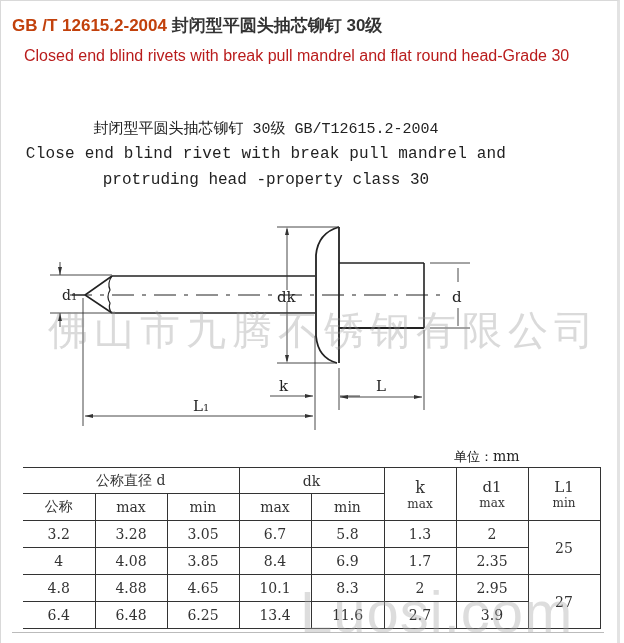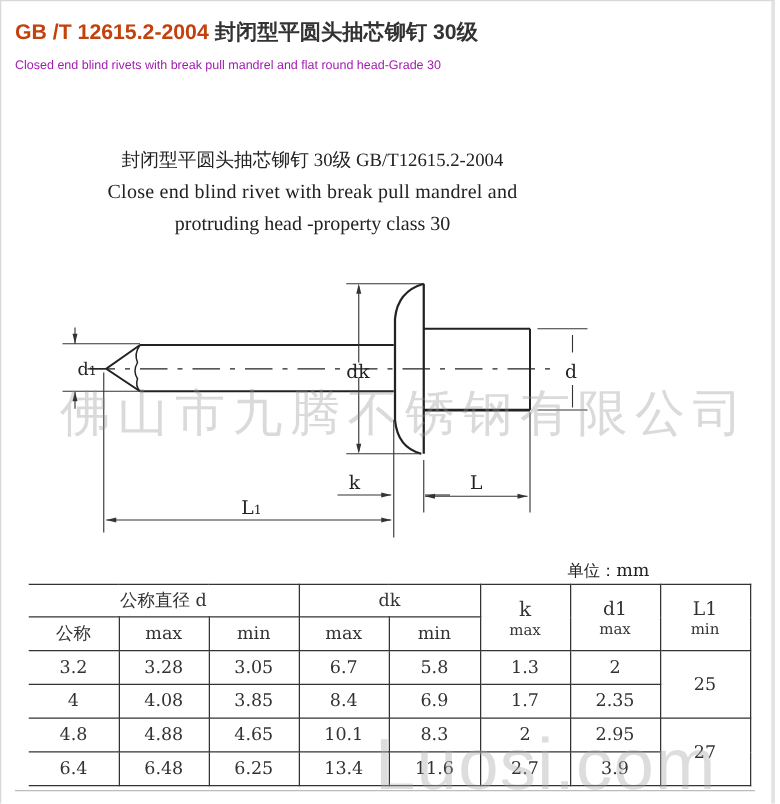--- a/index.html
+++ b/index.html
@@ -1,21 +1,21 @@
 <!DOCTYPE html>
 <html><head>
 <meta charset="utf-8">
 <style>
   html,body{margin:0;padding:0;background:#fff;}
   body{width:624px;height:643px;position:relative;overflow:hidden;font-family:"DejaVu Sans",sans-serif;}
   .frame{position:absolute;left:0;top:0;width:620px;height:643px;border-left:1px solid #d9d9d9;border-top:1px solid #d9d9d9;border-right:3px solid #e3e3e3;box-sizing:border-box;}
   .title{position:absolute;left:12px;top:14px;font-family:"Liberation Sans",sans-serif;font-weight:bold;font-size:17px;color:#333;white-space:nowrap;}
   .title .std{color:#c2410c;}
-  .subtitle{position:absolute;left:12px;top:47px;font-family:"Liberation Sans",sans-serif;font-size:10px;color:#a21caf;white-space:nowrap;}
-  .heading{position:absolute;left:0;width:500px;text-align:center;font-family:Liberation Serif, serif;color:#222;white-space:nowrap;}
+  .subtitle{position:absolute;left:24px;top:47px;font-family:"Liberation Sans",sans-serif;font-size:16px;color:#b91c1c;white-space:nowrap;}
+  .heading{position:absolute;left:16px;width:500px;text-align:center;font-family:Liberation Mono, monospace;color:#222;white-space:nowrap;}
   .h1{top:119px;font-size:15px;}
   .h2{top:145px;font-size:16px;letter-spacing:0.2px;}
   .h3{top:171px;font-size:16px;}
   svg.drawing{position:absolute;left:0;top:200px;}
   .watermark{position:absolute;left:48px;top:303px;font-family:"DejaVu Sans",sans-serif;font-size:40px;color:rgba(150,150,150,0.35);letter-spacing:6px;white-space:nowrap;}
   .unit{position:absolute;left:454px;top:448px;font-family:"DejaVu Serif",serif;font-size:13px;color:#222;}
   .unit small{font-size:14px;text-align:center;}
   table.spec{position:absolute;left:23px;top:467px;border-collapse:collapse;font-family:"DejaVu Serif",serif;color:#333;}
   table.spec td{border:1.5px solid #333;text-align:center;padding:0;font-size:14px;}
   table.spec tr.r1 td{height:25px;margin-top:36px;}

